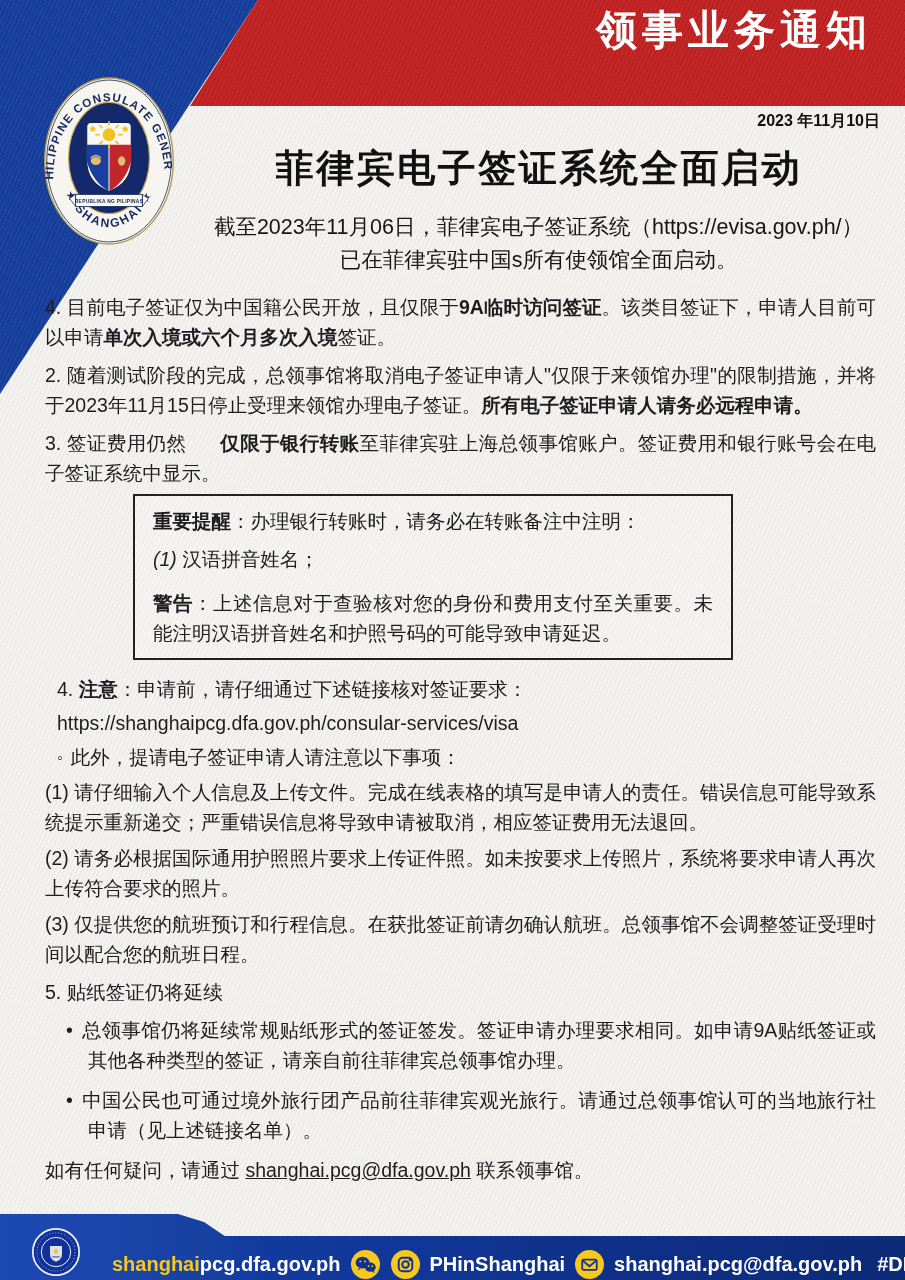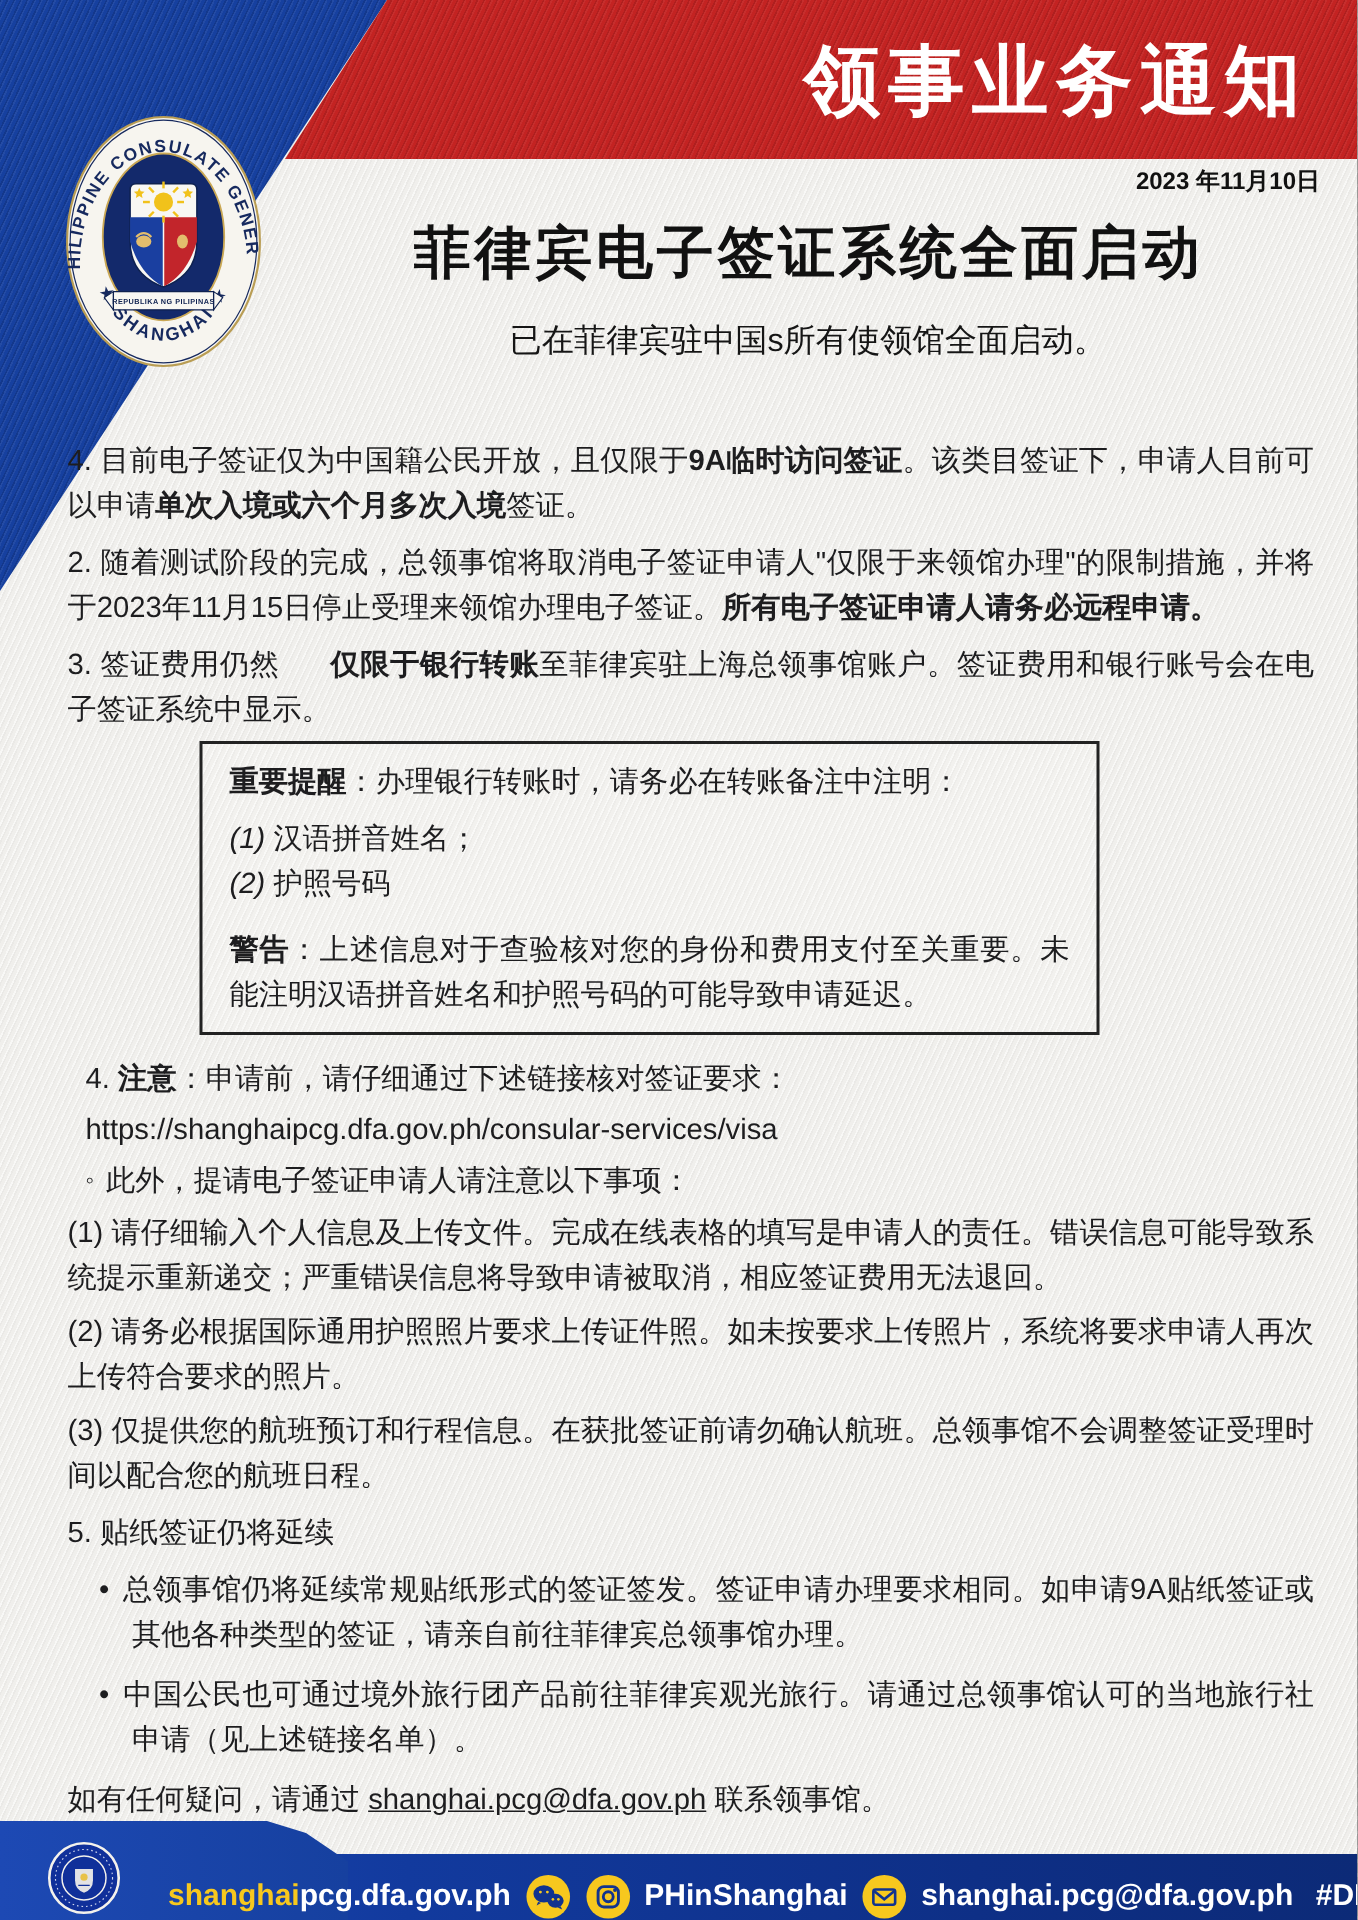--- a/index.html
+++ b/index.html
@@ -12,21 +12,21 @@
   .blue-wedge{position:absolute;top:0;left:0;width:300px;height:400px;
     clip-path:polygon(0 0,258px 0,0 394px);
     background:
       repeating-linear-gradient(115deg, rgba(0,0,0,.12) 0 1px, rgba(255,255,255,.06) 1px 2px, transparent 2px 4px),
       #16409f;}
   .red-band{position:absolute;top:0;left:0;right:0;height:106px;
     clip-path:polygon(258px 0,100% 0,100% 100%,190px 100%);
     background:
       repeating-linear-gradient(115deg, rgba(0,0,0,.10) 0 1px, rgba(255,255,255,.05) 1px 2px, transparent 2px 4px),
       #c32322;}
-  .banner-title{position:absolute;top:20px;right:33px;font-size:51px;font-weight:800;
+  .banner-title{position:absolute;top:3px;right:33px;font-size:41px;font-weight:800;
     color:#fff;letter-spacing:5px;white-space:nowrap;}
   .date-line{position:absolute;top:111px;right:25px;font-size:16px;font-weight:700;color:#111;}
   .seal{position:absolute;left:42px;top:76px;width:134px;height:170px;}
   .main-title{position:absolute;top:143px;left:185px;right:12px;text-align:center;
     font-size:38px;font-weight:800;letter-spacing:2.5px;color:#111;white-space:nowrap;}
   .subtitle{position:absolute;top:211px;left:182px;right:10px;text-align:center;
     font-size:21.5px;line-height:33px;color:#151515;}
   
   .content{position:absolute;top:292px;left:45px;width:831px;font-size:19.5px;
     line-height:30px;text-align:justify;}
@@ -105,32 +105,32 @@
     <path d="M48,81 q5,-5 10,0" fill="none" stroke="#e3bd6d" stroke-width="1.4"></path>
     <ellipse cx="78.5" cy="84" rx="3.6" ry="4.6" fill="#e3bd6d"></ellipse>
     <path d="M33,117 L27,121 L33,129 Z" fill="#f8f7f3" stroke="#0e2150" stroke-width="0.7"></path>
     <path d="M99,117 L105,121 L99,129 Z" fill="#f8f7f3" stroke="#0e2150" stroke-width="0.7"></path>
     <path d="M33,117 L99,117 L99,129 L33,129 Z" fill="#f8f7f3" stroke="#0e2150" stroke-width="0.8"></path>
     <text x="66" y="125.5" font-size="4.8" font-weight="bold" fill="#0e2150" text-anchor="middle" letter-spacing=".3">REPUBLIKA NG PILIPINAS</text>
   </svg>
 
   <div class="main-title">菲律宾电子签证系统全面启动</div>
   <div class="subtitle">
+    <div>截至2023年11月06日，菲律宾电子签证系统（https://evisa.gov.ph/）</div>
     <div>已在菲律宾驻中国s所有使领馆全面启动。</div>
   </div>
 
   <div class="content">
     <p><span>4. 目前电子签证仅为中国籍公民开放，且仅限于</span><span style="font-weight: 700;">9A临时访问签证</span><span>。该类目签证下，申请人目前可以申请</span><span style="font-weight: 700;">单次入境或六个月多次入境</span><span>签证。</span></p>
     <p><span>2. 随着测试阶段的完成，总领事馆将取消电子签证申请人"仅限于来领馆办理"的限制措施，并将于2023年11月15日停止受理来领馆办理电子签证。</span><span style="font-weight: 700;">所有电子签证申请人请务必远程申请。</span></p>
     <p class="mb6"><span>3. 签证费用仍然</span><span style="font-weight: 700; margin-left: 34px;">仅限于银行转账</span><span>至菲律宾驻上海总领事馆账户。签证费用和银行账号会在电子签证系统中显示。</span></p>
 
     <div class="notice-box">
       <p><span style="font-weight: 700;">重要提醒</span><span>：办理银行转账时，请务必在转账备注中注明：</span></p>
       <p class="box-items"><span style="font-style: italic;">(1)</span><span> 汉语拼音姓名；</span></p>
-      <p><span style="font-style: italic;">(2)</span><span> 护照号码</span></p>
       <p class="box-warning"><span style="font-weight: 700;">警告</span><span>：上述信息对于查验核对您的身份和费用支付至关重要。未能注明汉语拼音姓名和护照号码的可能导致申请延迟。</span></p>
     </div>
 
     <p class="mb4"><span>4. </span><span style="font-weight: 700;">注意</span><span>：申请前，请仔细通过下述链接核对签证要求：</span></p>
     <p class="indent-url mb4">
       <a class="link-text">https://shanghaipcg.dfa.gov.ph/consular-services/visa</a>
     </p>
     <p class="indent-sub sub-circle mb4"><span class="marker">◦</span><span>此外，提请电子签证申请人请注意以下事项：</span></p>
     <p class="indent-item mb6">(1) 请仔细输入个人信息及上传文件。完成在线表格的填写是申请人的责任。错误信息可能导致系统提示重新递交；严重错误信息将导致申请被取消，相应签证费用无法退回。</p>
     <p class="indent-item mb6">(2) 请务必根据国际通用护照照片要求上传证件照。如未按要求上传照片，系统将要求申请人再次上传符合要求的照片。</p>

